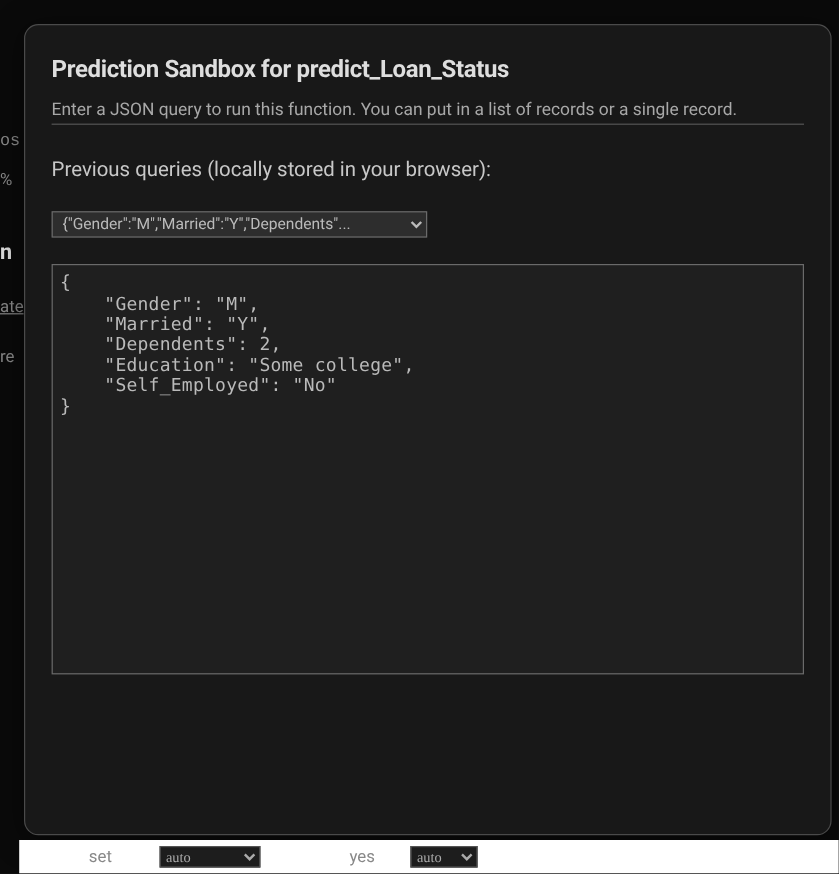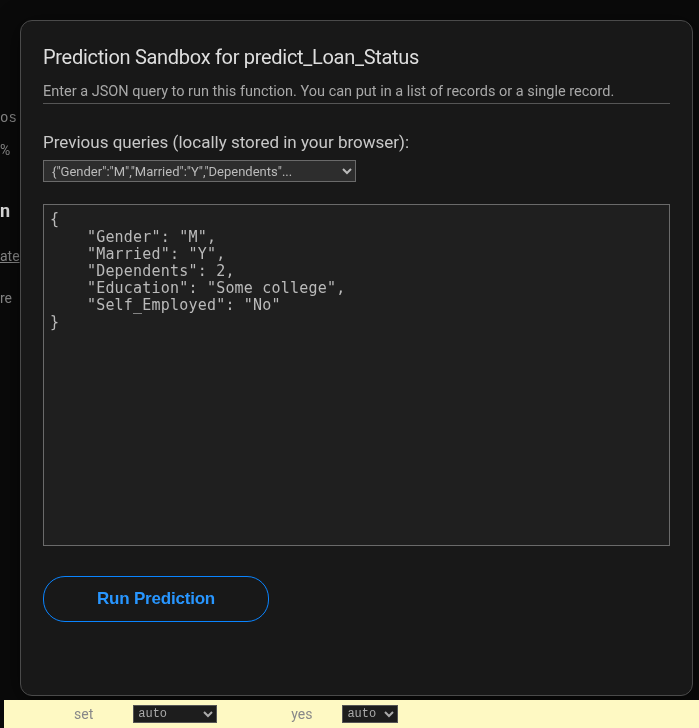--- a/index.html
+++ b/index.html
@@ -44,39 +44,39 @@
       border: 1px solid #4a4a4a;
       border-radius: 12px;
       padding: 24px 22px 26px 22px;
       box-shadow: 0 4px 24px rgba(0,0,0,0.5);
       display: flex;
       flex-direction: column;
     }
     .modal-title {
       color: #dedede;
       font-size: 20px;
-      font-weight: 400;
+      font-weight: 700;
       letter-spacing: -0.3px;
       margin-bottom: 12px;
     }
     .modal-subtitle {
       color: #a8a8a8;
       font-size: 14.5px;
       line-height: 1.55;
     }
     .hr {
       height: 1px;
       background: #555;
       border: none;
       margin-bottom: 28px;
     }
     .prev-label {
       color: #c8c8c8;
       font-size: 17px;
-      margin-bottom: 8px;
+      margin-bottom: 24px;
     }
     .prev-select {
       background: #2d2d2d;
       color: #bbb;
       border: 1px solid #6a6a6a;
       font-size: 13px;
       padding: 2px 4px;
       font-family: inherit;
       width: 313px;
       height: 22px;
@@ -106,40 +106,39 @@
       color: #2896ff;
       font-size: 17px;
       font-weight: 700;
       border-radius: 22px;
       cursor: pointer;
       letter-spacing: -0.2px;
     }
     .bottom-bar {
       position: absolute;
       bottom: 0;
-      left: 4px;
+      left: 16px;
       right: 0;
       height: 28px;
-      background: #fef9c3;
+      background: #ffffff;
       display: flex;
       align-items: center;
       color: #888;
       font-size: 14px;
-      padding-left: 12px;
     }
     .bottom-label-set {
       margin-left: 58px;
     }
     .bottom-select {
       background: #1d1d1d;
       color: #aaa;
       border: 1px solid #555;
       font-size: 12px;
       height: 18px;
-      font-family: Liberation Mono, monospace;
+      font-family: Liberation Serif, serif;
     }
     .bottom-select.one {
       width: 84px;
       margin-left: 40px;
     }
     .bottom-label-yes {
       margin-left: 74px;
     }
     .bottom-select.two {
       width: 56px;
@@ -165,21 +164,20 @@
   <select class="prev-select">
     <option>{"Gender":"M","Married":"Y","Dependents"...</option>
   </select>
   <textarea class="json-textarea" style="">{
     "Gender": "M",
     "Married": "Y",
     "Dependents": 2,
     "Education": "Some college",
     "Self_Employed": "No"
 }</textarea>
-  <button class="run-button">Run Prediction</button>
 </div>
 
 <div class="bottom-bar">
   <span class="bottom-label-set">set</span>
   <select class="bottom-select one">
     <option>auto</option>
   </select>
   <span class="bottom-label-yes">yes</span>
   <select class="bottom-select two">
     <option>auto</option>

